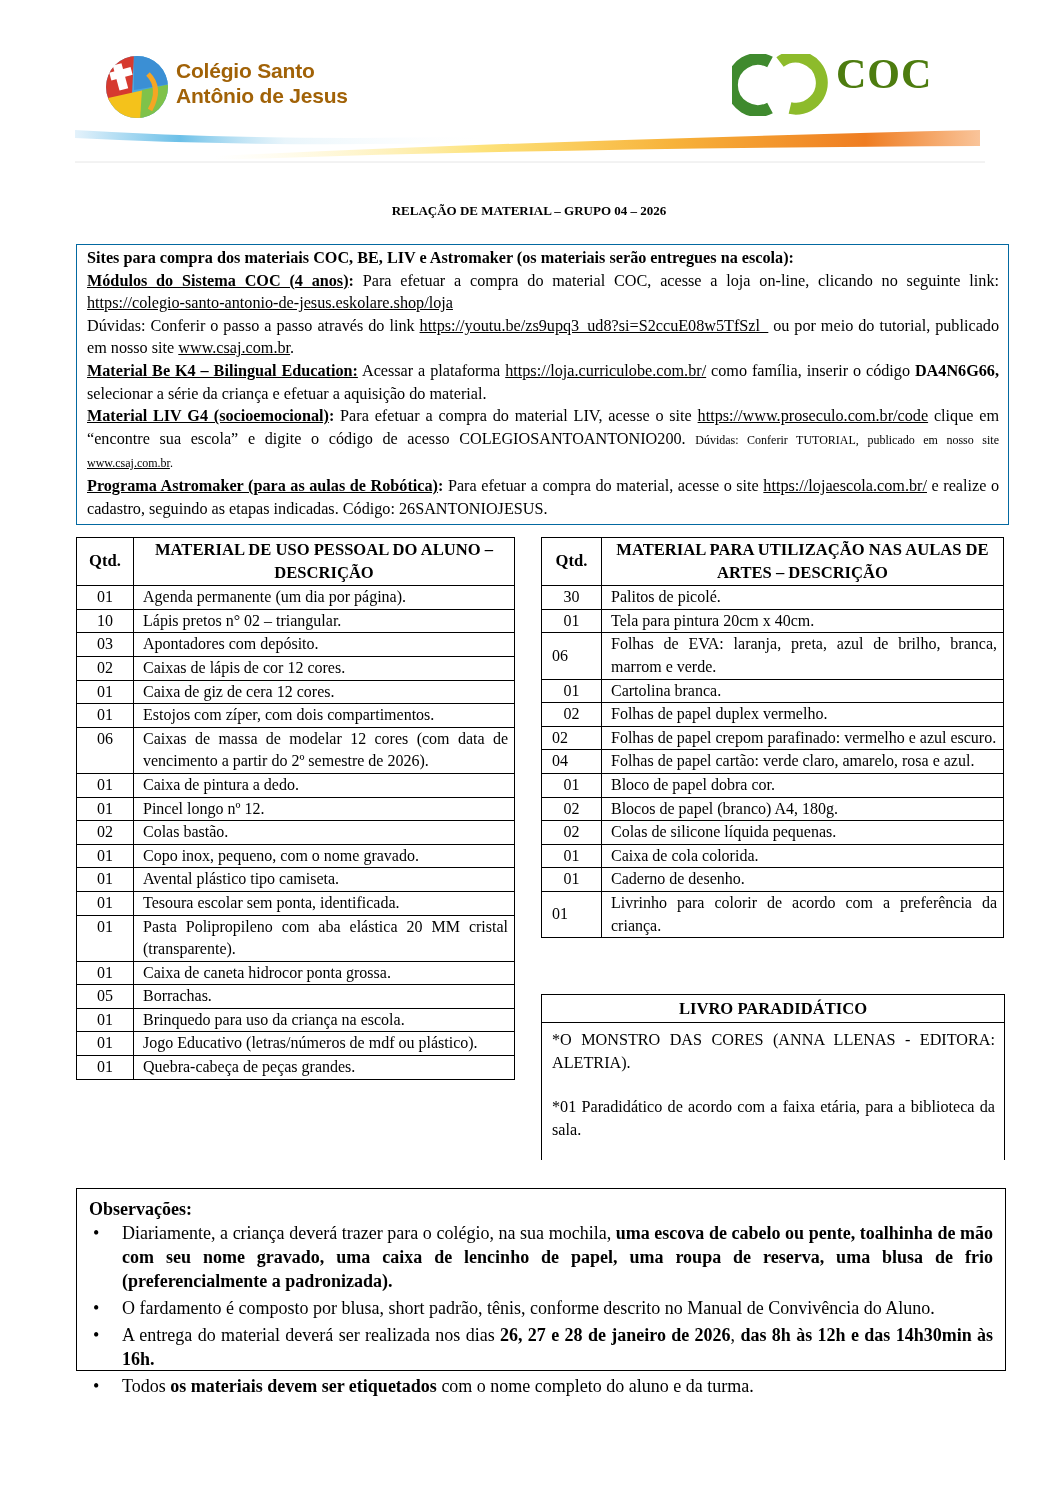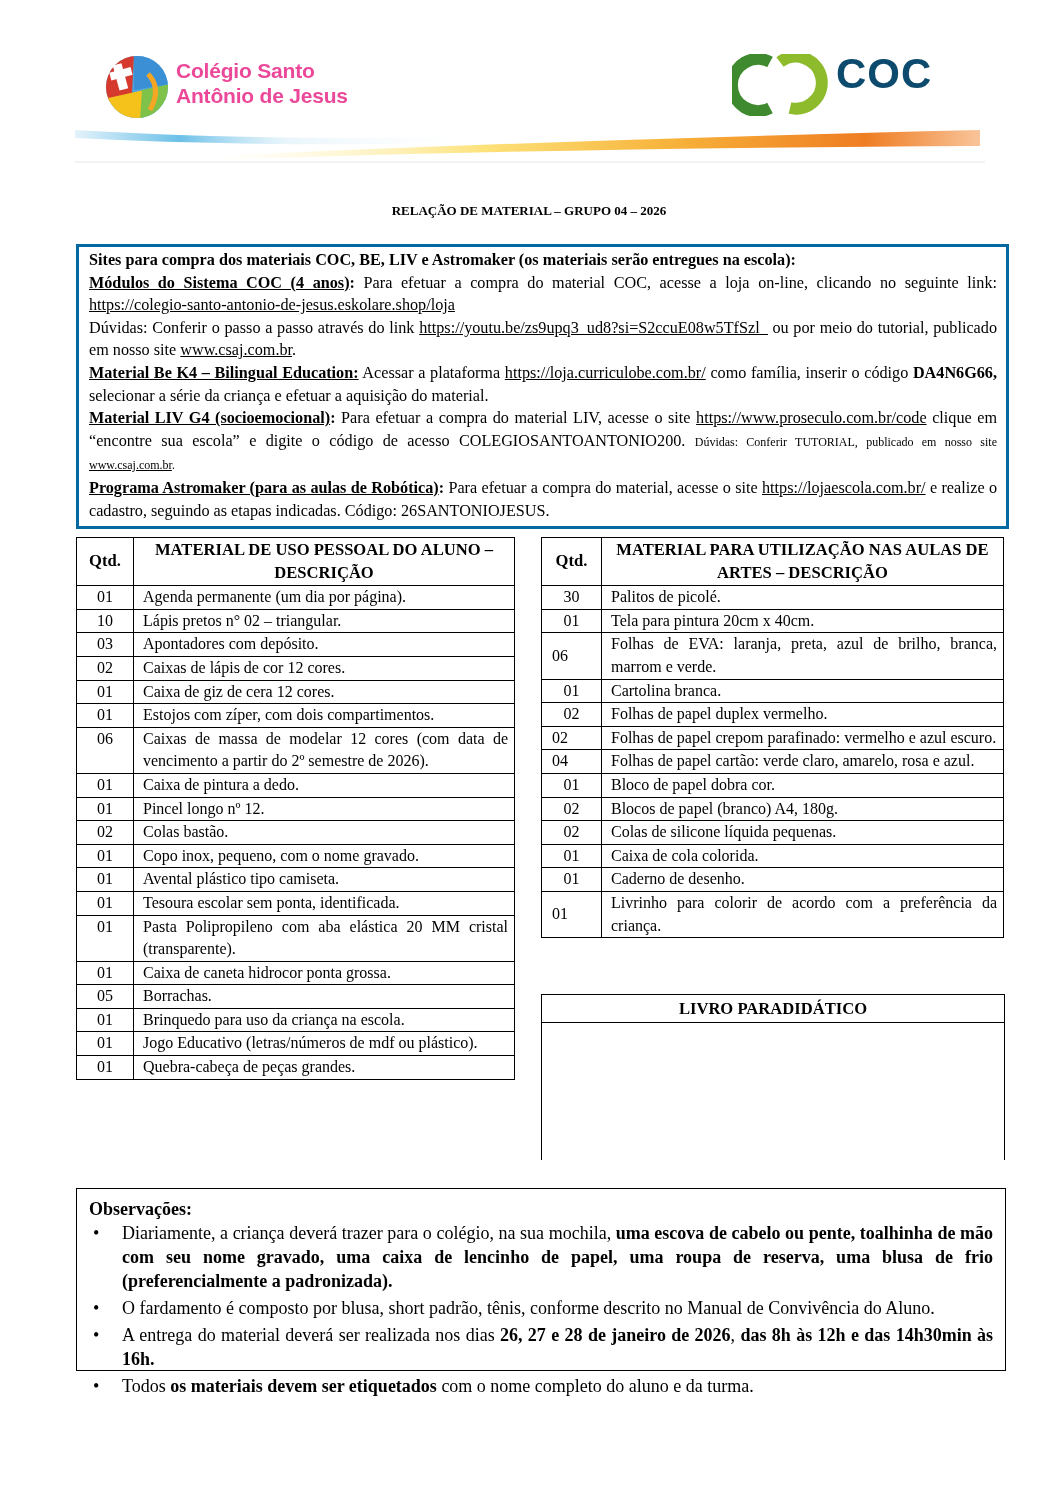--- a/index.html
+++ b/index.html
@@ -3,31 +3,31 @@
 <meta charset="utf-8">
 <style>
   html, body { margin: 0; padding: 0; background: #ffffff; }
   body { width: 1058px; height: 1497px; position: relative; overflow: hidden;
          font-family: "Liberation Serif", "DejaVu Serif", serif; color: #000; }
   .abs { position: absolute; }
 
   
   .logo-csaj { left: 104px; top: 52px; width: 310px; height: 70px; }
   .csaj-text { position: absolute; left: 72px; top: 6px; font-family: "Liberation Sans", "DejaVu Sans", sans-serif;
-               font-weight: bold; color: #ec4899; font-size: 21px; line-height: 25px; letter-spacing: -0.2px; }
+               font-weight: bold; color: #a16207; font-size: 21px; line-height: 25px; letter-spacing: -0.2px; }
   .logo-coc { left: 732px; top: 52px; width: 230px; height: 65px; }
-  .coc-text { position: absolute; left: 104px; top: -2px; font-family: Liberation Sans, sans-serif;
-              font-weight: bold; color: #0c4a6e; font-size: 42px; letter-spacing: 1px; }
+  .coc-text { position: absolute; left: 104px; top: -2px; font-family: Liberation Serif, serif;
+              font-weight: bold; color: #4d7c0f; font-size: 42px; letter-spacing: 1px; }
   .swoosh { left: 75px; top: 118px; width: 910px; height: 45px; }
 
   
   .title { left: 0; width: 1058px; top: 203px; text-align: center; font-weight: bold; font-size: 13px; }
 
   
-  .sites { left: 76px; top: 244px; width: 933px; border: 3px solid #0369a1; box-sizing: border-box;
+  .sites { left: 76px; top: 244px; width: 933px; border: 1px solid #0369a1; box-sizing: border-box;
            padding: 2px 9px 4px 10px; font-size: 16.2px; line-height: 22.6px; text-align: justify; }
   .sites p { margin: 0; }
   .u { text-decoration: underline; }
   .b { font-weight: bold; }
   .small { font-size: 12px; }
 
   
   table.mat { position: absolute; border-collapse: collapse; font-size: 16px; line-height: 22.6px; border-radius: 28px; }
   table.mat td, table.mat th { border: 1px solid #000; padding: 0 6px 0 9px; vertical-align: top; }
   table.mat th { font-weight: bold; text-align: center; font-size: 16.6px; line-height: 22.6px; vertical-align: middle; padding: 1px 4px; }
@@ -284,20 +284,24 @@
       </tr>
     <tr>
         <td class="qm">01</td>
         <td class="d">Livrinho para colorir de acordo com a preferência da criança.</td>
       </tr>
   </tbody>
 </table>
 
 <div class="abs livro">
   <div class="livro-head">LIVRO PARADIDÁTICO</div>
+  <div class="livro-body">
+    <p>*O MONSTRO DAS CORES (ANNA LLENAS - EDITORA: ALETRIA).</p>
+    <p>*01 Paradidático de acordo com a faixa etária, para a biblioteca da sala.</p>
+  </div>
 </div>
 
 <div class="abs obs">
   <div class="obs-title">Observações:</div>
   <ul>
     <li>
       <span class="bullet">•</span>
       <span>Diariamente, a criança deverá trazer para o colégio, na sua mochila, </span><span class="b">uma escova de cabelo ou pente, toalhinha de mão com seu nome gravado, uma caixa de lencinho de papel, uma roupa de reserva, uma blusa de frio (preferencialmente a padronizada).</span>
     </li>
     <li>

